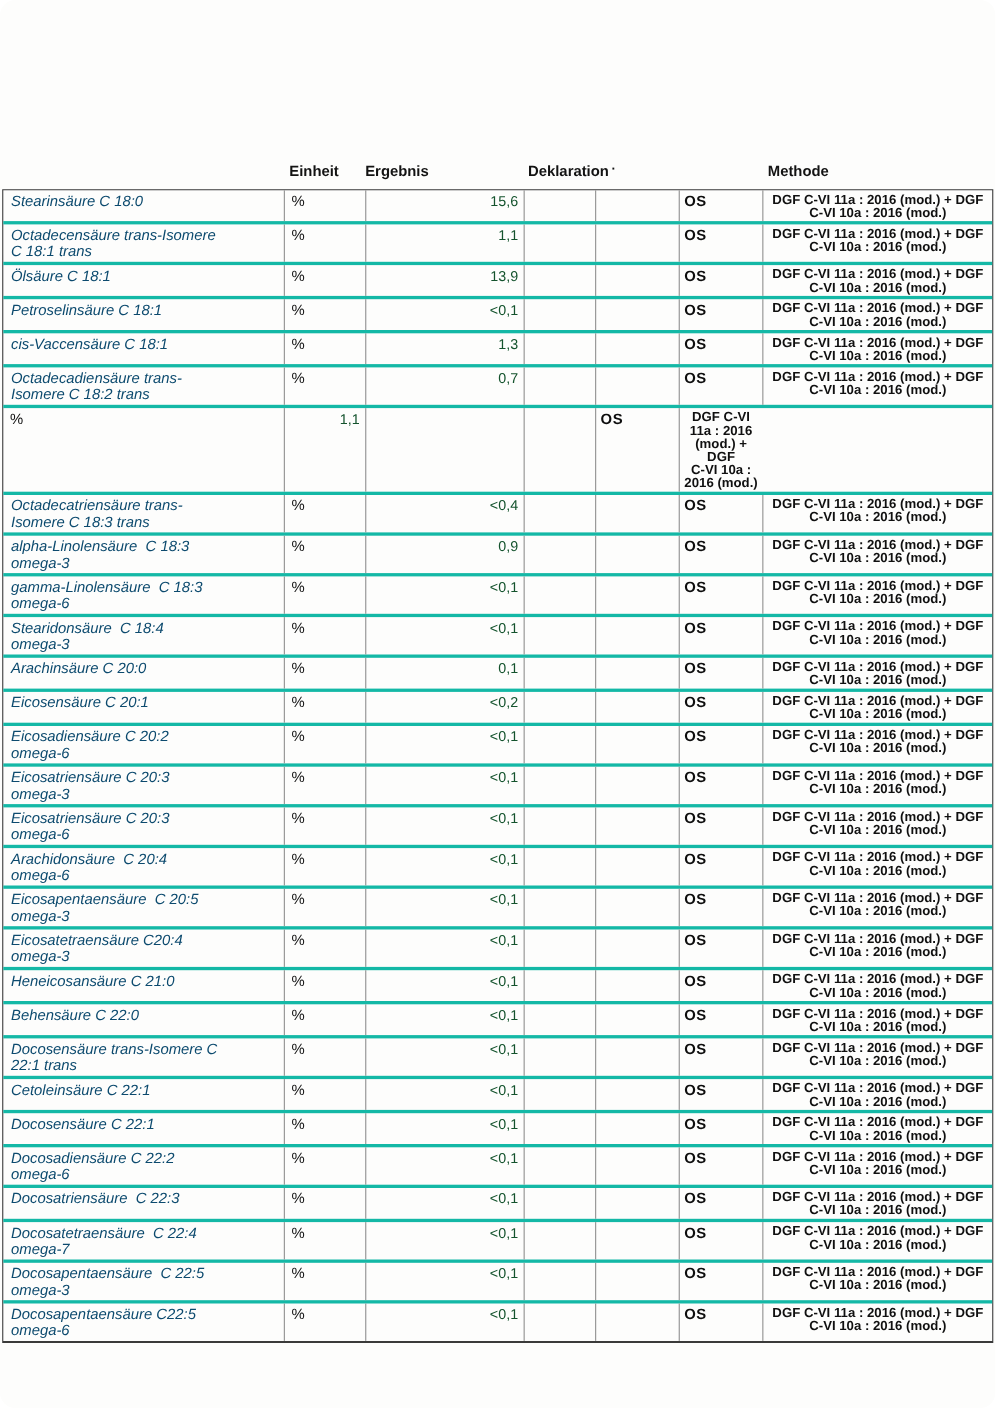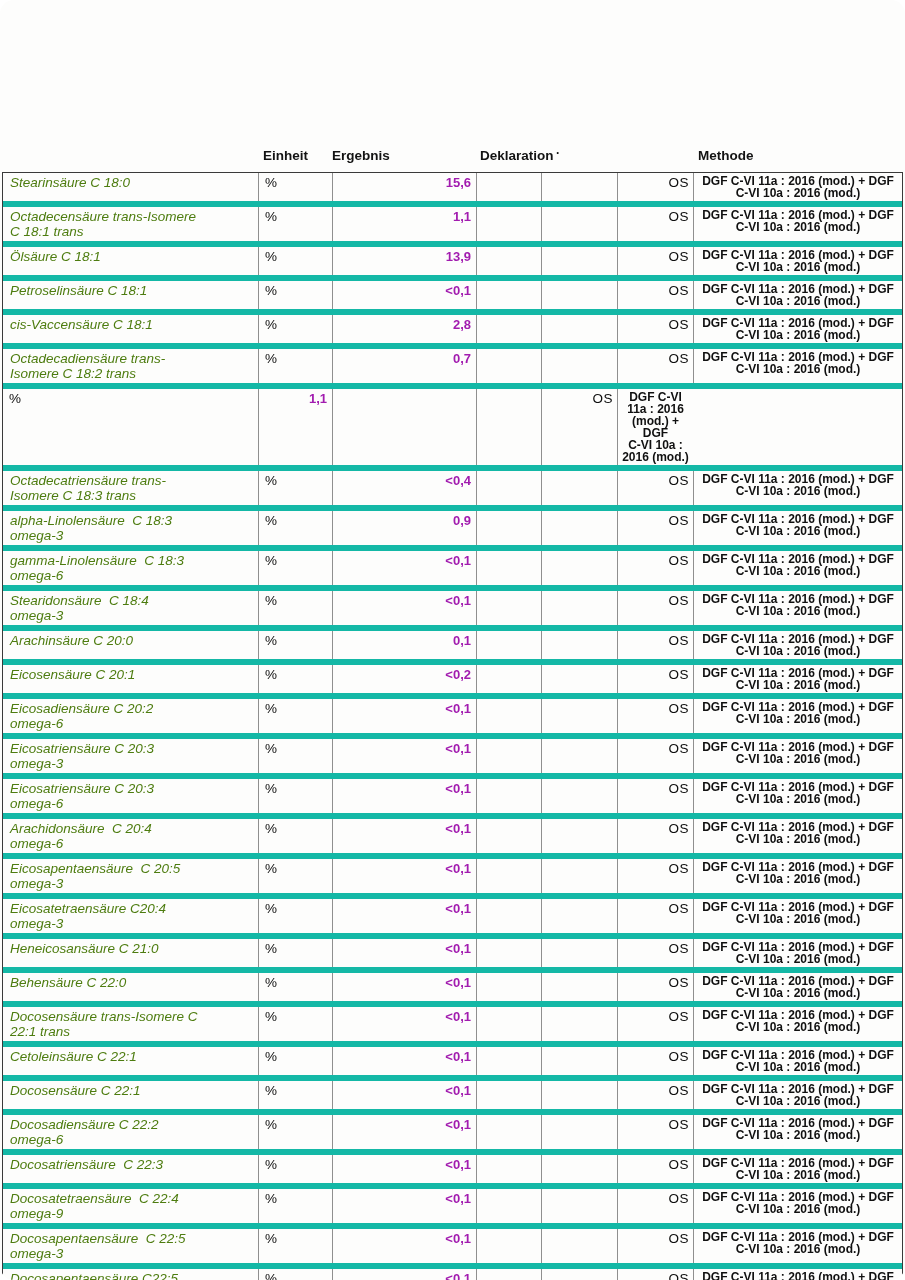--- a/index.html
+++ b/index.html
@@ -38,55 +38,56 @@
     left: 2px;
     top: 172px;
     width: 899px;
     border: 1px solid #3a3a3a;
     border-bottom: 2px solid #3a3a3a;
     background: #fdfdfc;
   }
   .t-row {
     display: grid;
     grid-template-columns: 255px 74px 144px 65px 76px 76px 1fr;
-    border-top: 6px solid #14b8a6;
+    border-top: 3px solid #14b8a6;
   }
   .t-row:first-child { border-top: none; }
   .cell {
     border-left: 1px solid #8f8f8f;
     padding: 2px 4px 2px 4px;
     box-sizing: border-box;
   }
   .cell:first-child { border-left: none; }
   .cell-name {
     font-style: italic;
     font-size: 13.5px;
     line-height: 15px;
     padding-left: 7px;
     white-space: pre-wrap;
-    color: #4d7c0f;
+    color: #0c4a6e;
   }
   .cell-unit {
     font-size: 13.5px;
     padding-left: 6px;
     color: #101010;
   }
   .cell-result {
     font-size: 13px;
-    font-weight: bold;
+    font-weight: normal;
     text-align: right;
     padding-right: 5px;
-    color: #a21caf;
+    color: #14532d;
   }
   .cell-decl, .cell-spare { font-size: 13px; }
   .cell-code {
     font-size: 13.5px;
-    text-align: right;
+    text-align: left;
     letter-spacing: 0.5px;
     color: #0d0d0d;
+    font-weight: bold;
   }
   .cell-method {
     font-size: 12px;
     font-weight: bold;
     line-height: 12px;
     text-align: center;
     white-space: pre-wrap;
     padding: 2px 2px 2px 2px;
     color: #101010;
   }
@@ -146,21 +147,21 @@
         <div class="cell cell-result">&lt;0,1</div>
         <div class="cell cell-decl"></div>
         <div class="cell cell-spare"></div>
         <div class="cell cell-code">OS</div>
         <div class="cell cell-method">DGF C-VI 11a : 2016 (mod.) + DGF
 C-VI 10a : 2016 (mod.)</div>
       </div>
       <div class="t-row">
         <div class="cell cell-name">cis-Vaccensäure C 18:1</div>
         <div class="cell cell-unit">%</div>
-        <div class="cell cell-result">2,8</div>
+        <div class="cell cell-result">1,3</div>
         <div class="cell cell-decl"></div>
         <div class="cell cell-spare"></div>
         <div class="cell cell-code">OS</div>
         <div class="cell cell-method">DGF C-VI 11a : 2016 (mod.) + DGF
 C-VI 10a : 2016 (mod.)</div>
       </div>
       <div class="t-row">
         <div class="cell cell-name">Octadecadiensäure trans-
 Isomere C 18:2 trans</div>
         <div class="cell cell-unit">%</div>
@@ -377,21 +378,21 @@
         <div class="cell cell-unit">%</div>
         <div class="cell cell-result">&lt;0,1</div>
         <div class="cell cell-decl"></div>
         <div class="cell cell-spare"></div>
         <div class="cell cell-code">OS</div>
         <div class="cell cell-method">DGF C-VI 11a : 2016 (mod.) + DGF
 C-VI 10a : 2016 (mod.)</div>
       </div>
       <div class="t-row">
         <div class="cell cell-name">Docosatetraensäure  C 22:4
-omega-9</div>
+omega-7</div>
         <div class="cell cell-unit">%</div>
         <div class="cell cell-result">&lt;0,1</div>
         <div class="cell cell-decl"></div>
         <div class="cell cell-spare"></div>
         <div class="cell cell-code">OS</div>
         <div class="cell cell-method">DGF C-VI 11a : 2016 (mod.) + DGF
 C-VI 10a : 2016 (mod.)</div>
       </div>
       <div class="t-row">
         <div class="cell cell-name">Docosapentaensäure  C 22:5

